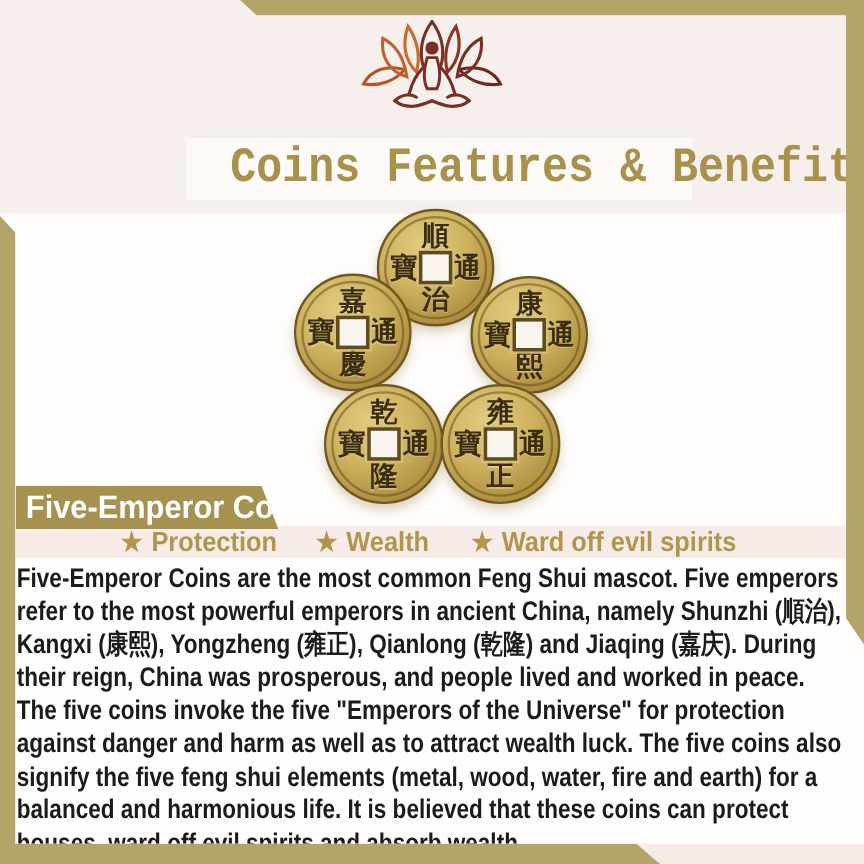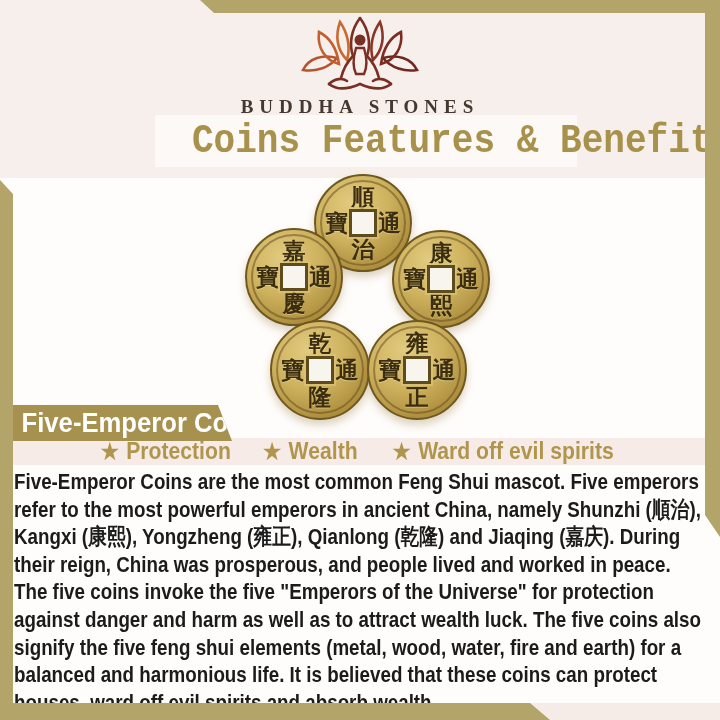--- a/index.html
+++ b/index.html
@@ -98,21 +98,20 @@
           <path d="M75,4 C66,16 64,30 68,42 C62,48 58,56 56,64"></path>
           <path d="M75,4 C84,16 86,30 82,42 C88,48 92,56 94,64"></path>
           <path d="M44,70 C54,78 66,74 75,70 C84,74 96,78 106,70"></path>
           <path d="M44,70 C50,64 58,64 62,67"></path>
           <path d="M106,70 C100,64 92,64 88,67"></path>
         </g>
         <circle cx="75" cy="26" r="5.5" fill="#7a2f24"></circle>
         <path d="M71,34 C68,44 68,54 71,60 L79,60 C82,54 82,44 79,34 Z" fill="none" stroke="#7a2f24" stroke-width="2.4"></path>
       </svg>
     </div>
-    <div class="brand-name">BUDDHA STONES</div>
   </div>
 
   <div class="title-strip">
     <div class="page-title">Coins Features &amp; Benefits</div>
   </div>
 
   <div class="coins-area">
     <div class="coin coin-top">
       <span class="cchar n">順</span>
       <span class="cchar s">治</span>

